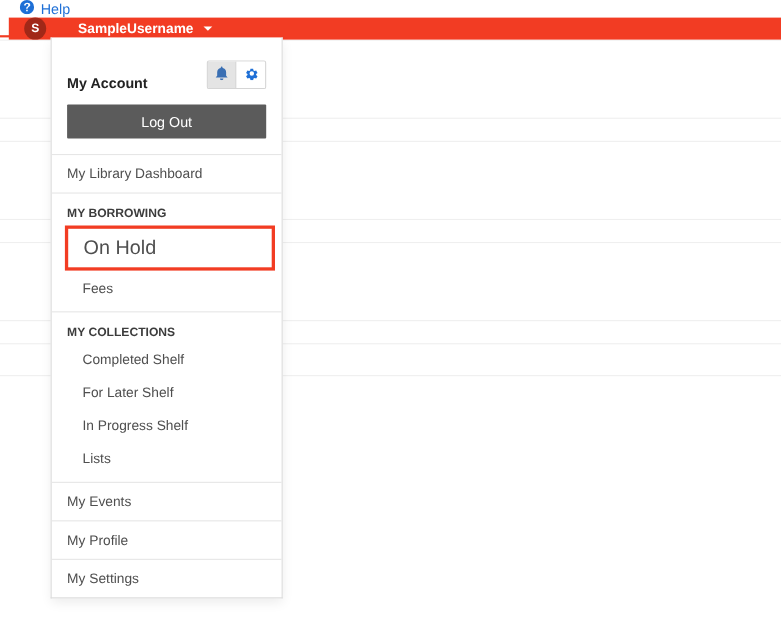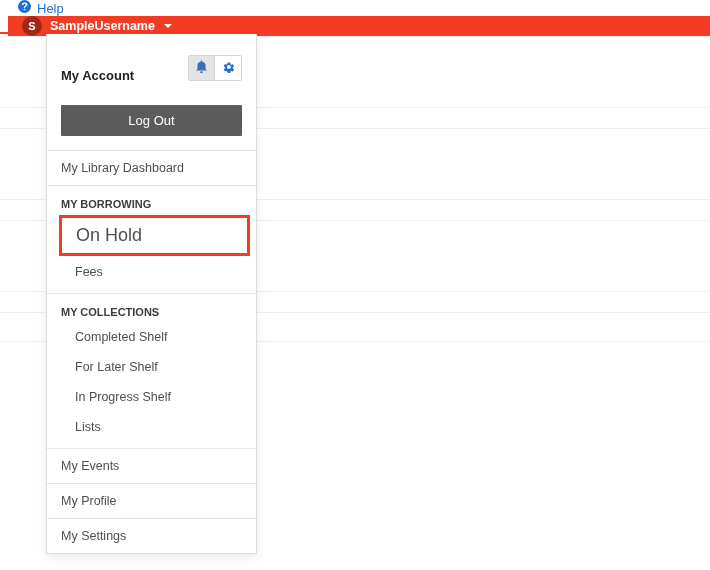--- a/index.html
+++ b/index.html
@@ -41,21 +41,21 @@
     width: 20px; height: 20px;
     border-radius: 50%;
     background: #a12818;
     color: #fff;
     font-weight: bold;
     font-size: 11px;
     display: flex;
     align-items: center;
     justify-content: center;
   }
-  .user-tab .label { font-weight: 600; font-size: 12.5px;}
+  .user-tab .label { font-weight: 600; font-size: 12.5px; margin-left: 21px;}
   .caret svg { fill: #fff; }
 
   .dropdown {
     position: absolute;
     left: 46px;
     top: 34px;
     width: 211px;
     background: #fff;
     border: 1px solid #dcdcdc;
     border-top: none;
@@ -86,21 +86,21 @@
     justify-content: center;
     cursor: pointer;
   }
   .dd-icon-btn.bell { background: #e4e4e4; border-right: 1px solid #d5d5d5; }
   .dd-icon-btn.bell svg { fill: #3a6fb3; }
   .dd-icon-btn.gear { background: #fff; }
   .dd-icon-btn.gear svg { fill: #1e6fd6; }
 
   .logout-btn {
     display: block;
-    margin: 10px 14px 14px 14px;
+    margin: 0 14px 14px 14px;
     background: #5b5b5b;
     color: #fff;
     text-align: center;
     padding: 8px 0;
     font-size: 13px;
     cursor: pointer;
     border-radius: 1px;
   }
   .dd-divider { border-top: 1px solid #e6e6e6; }
   .dd-item {

